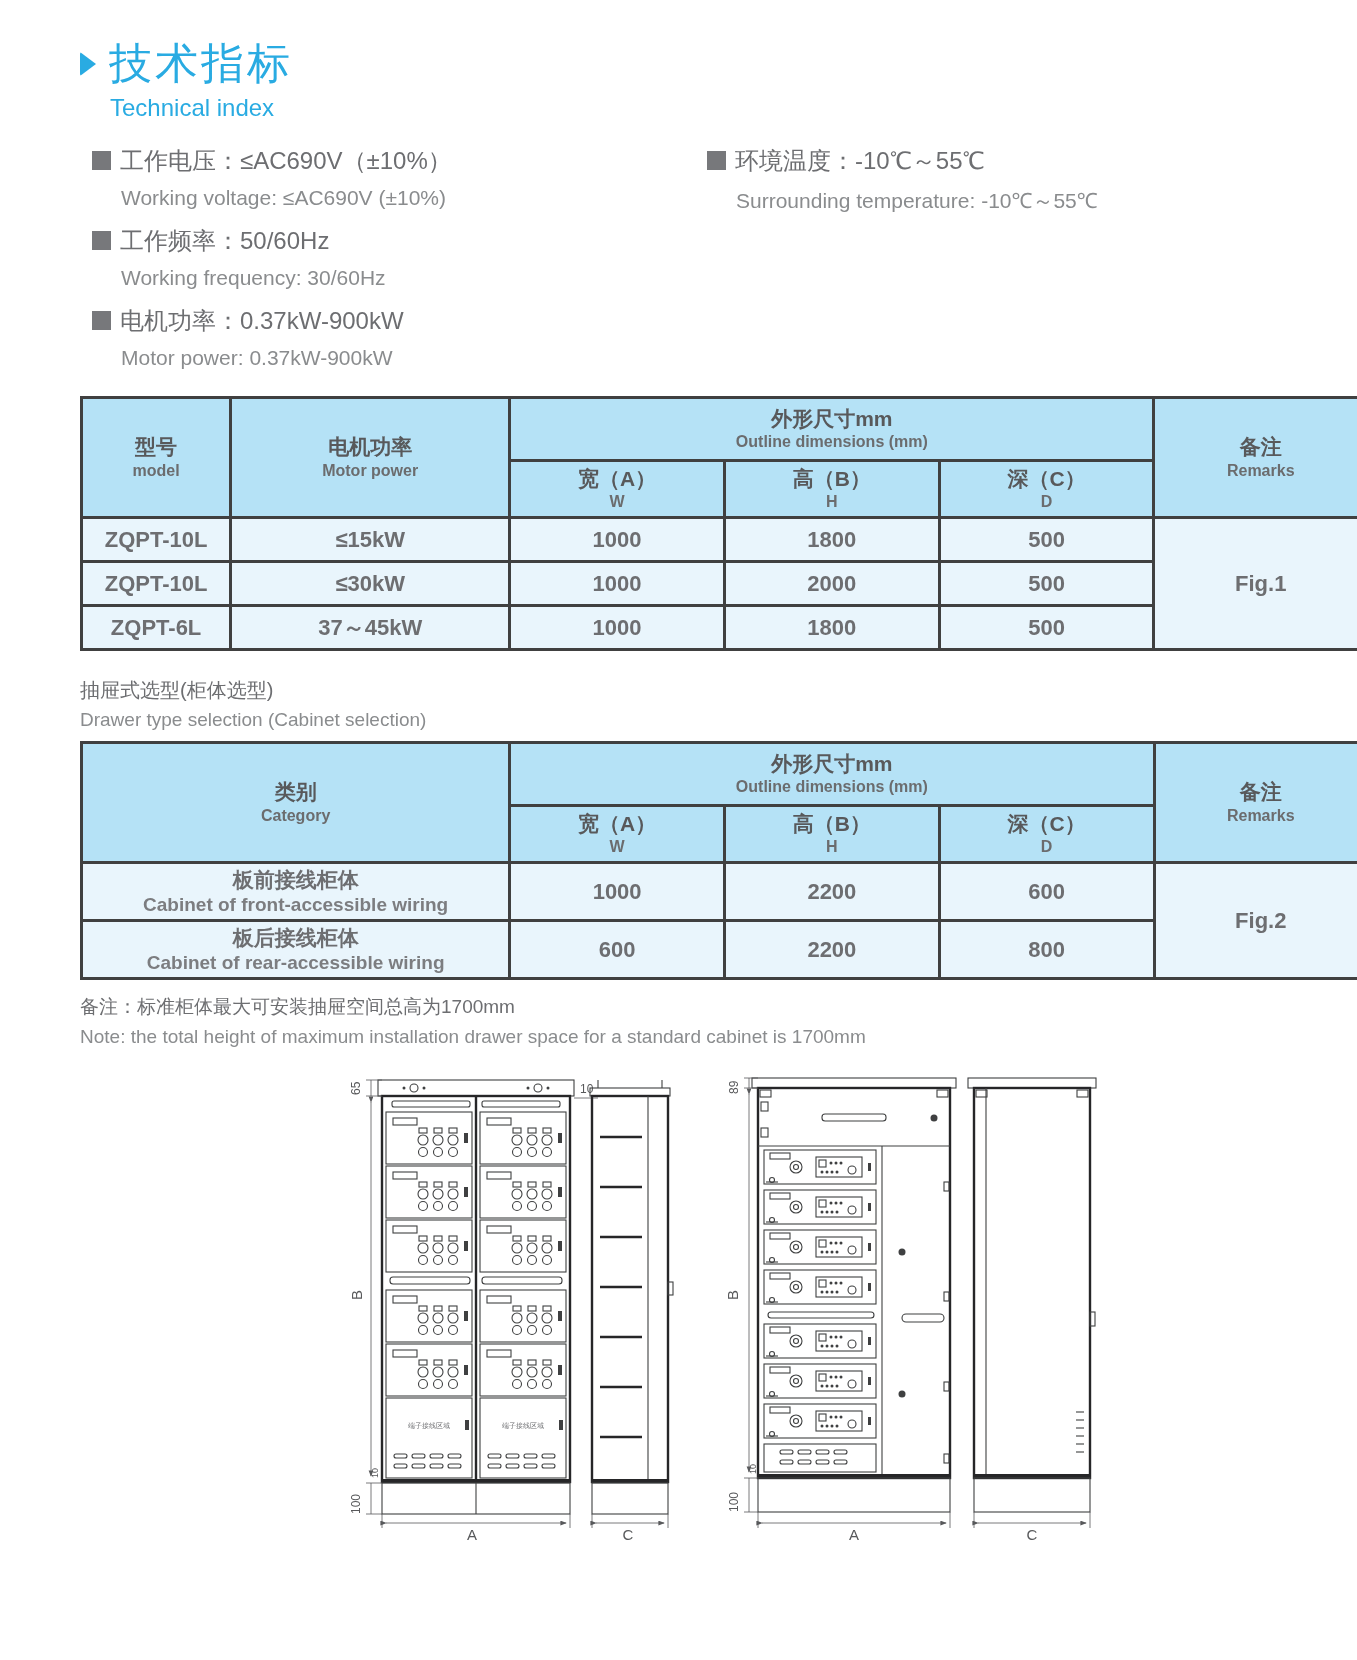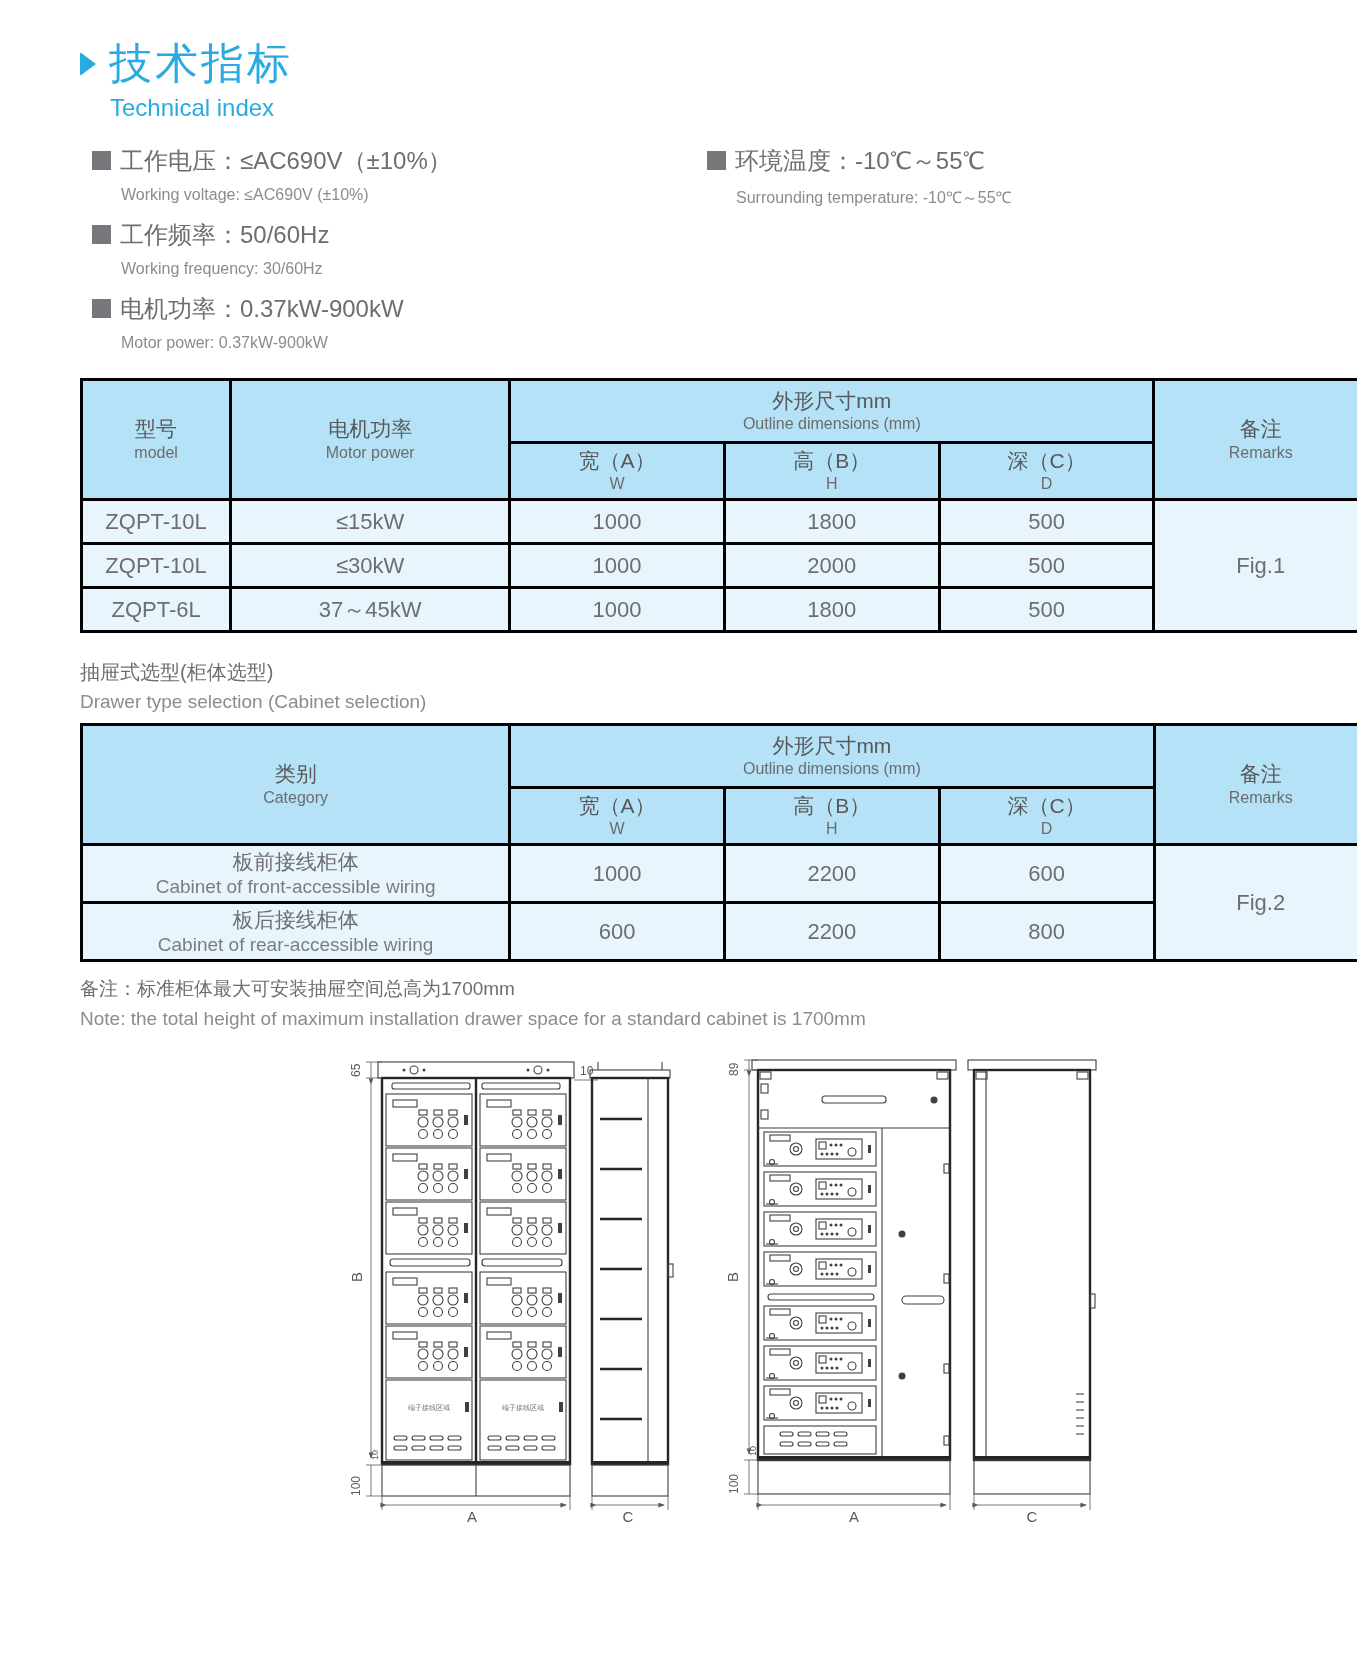--- a/index.html
+++ b/index.html
@@ -13,29 +13,29 @@
   .title-cn{font-size:43px;color:#29abe2;letter-spacing:3px;line-height:1;}
   .title-en{font-size:24px;color:#29abe2;margin:9px 0 0 30px;}
 
   
   .specs{display:flex;margin:24px 0 0 48px;}
   .spec-col-l{width:615px;}
   .spec-col-r{flex:1;}
   .spec-item{margin-bottom:9px;}
   .spec-cn{display:flex;align-items:flex-start;font-size:24px;color:#6d6e71;line-height:1.25;}
   .bullet{flex:0 0 auto;width:19px;height:19px;background:#77787b;margin:5px 9px 0 0;}
-  .spec-en{font-size:16px;color:#8a8c8e;margin:10px 0 16px 29px;}
+  .spec-en{font-size:21px;color:#8a8c8e;margin:10px 0 16px 29px;}
   .spec-wide{margin:8px 0 0 48px;}
 
   
   .sec{margin:26px 0 0 36px;}
   .sec-cn{font-size:20px;color:#6d6e71;}
   .sec-en{font-size:19px;color:#8a8c8e;margin-top:5px;}
   table.spec{border-collapse:collapse;width:1289px;margin:10px 0 0 36px;table-layout:fixed;}
-  table.spec th,table.spec td{border:3px solid #000000;text-align:center;vertical-align:middle;padding:0;font-weight:normal;}
+  table.spec th,table.spec td{border:3px solid #404040;text-align:center;vertical-align:middle;padding:0;font-weight:bold;}
   table.spec th{background:#b5e2f6;color:#58595b;}
   table.spec td{background:#e9f5fc;color:#6d6e71;}
   .h-cn{font-size:21px;color:#58595b;line-height:1.3;}
   .h-en{font-size:16px;color:#6b6c6e;line-height:1.3;}
   .d-val{font-size:22px;}
   .d-cn{font-size:21px;line-height:1.25;}
   .d-en{font-size:19px;color:#7c7d80;line-height:1.25;}
   .rw1{height:63px;} .rw2{height:57px;} .rdat{height:44px;} .rdat2{height:58px;}
   col.c-model{width:11.6%;} col.c-power{width:21.7%;} col.c-dim{width:16.7%;} col.c-rem{width:16.6%;}
   col.c-cat{width:33.3%;}

